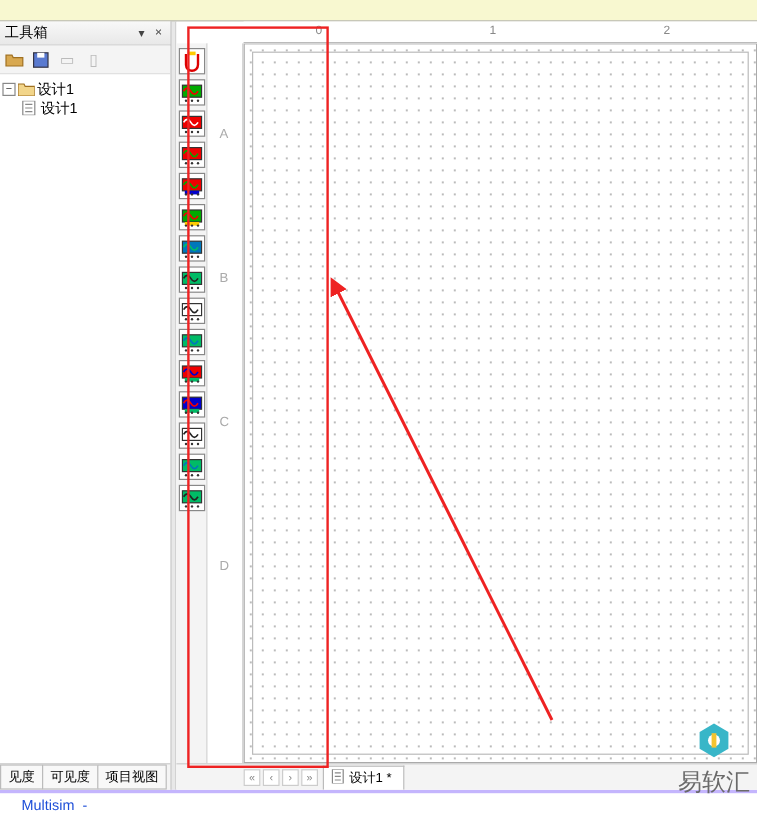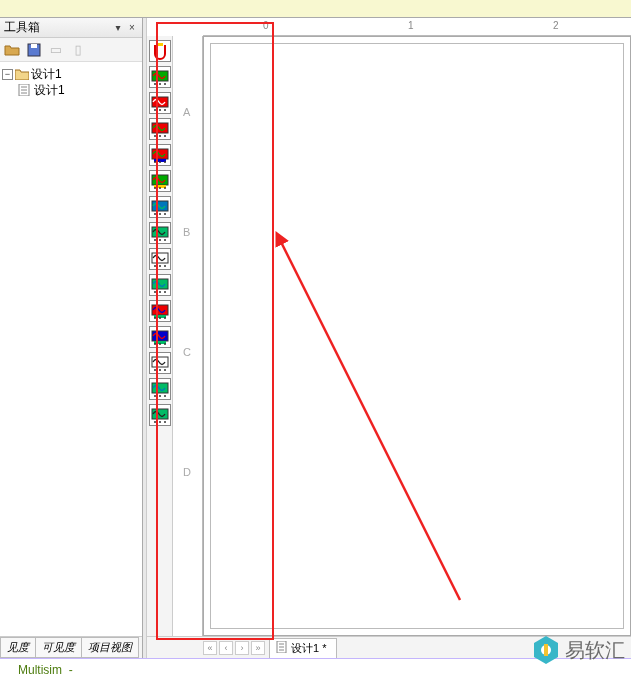--- a/index.html
+++ b/index.html
@@ -222,32 +222,31 @@
   background: #f4f4f4;
   border-top: 1px solid #ccc;
 }
 .sidebar-tab {
   padding: 2px 6px;
   border: 1px solid #bbb;
   background: #f8f8f8;
   font-size: 11px;
   margin-right: -1px;
   cursor: pointer;
-  font-style: italic;
 }
 
 
 .statusbar {
   height: 22px;
-  border-top: 1px solid #c4b5fd;
+  border-top: 3px solid #c4b5fd;
   display: flex;
   align-items: center;
   padding: 0 18px;
   font-size: 12px;
-  color: #4d7c0f;
+  color: #1d4ed8;
   background: #fff;
 }
 
 
 .anno-box {
   position: absolute;
   border: 2px solid #e22;
   pointer-events: none;
   z-index: 50;
 }
@@ -261,20 +260,21 @@
 .watermark {
   position: absolute;
   right: 6px;
   bottom: 30px;
   display: flex;
   align-items: center;
   gap: 6px;
   font-size: 20px;
   color: #6a6a6a;
   font-weight: 500;
+  flex-direction: column;
 }
 .watermark .hex {
   width: 26px; height: 30px;
 }
 </style>
 </head>
 <body>
 
 <div class="top-strip"></div>
 

